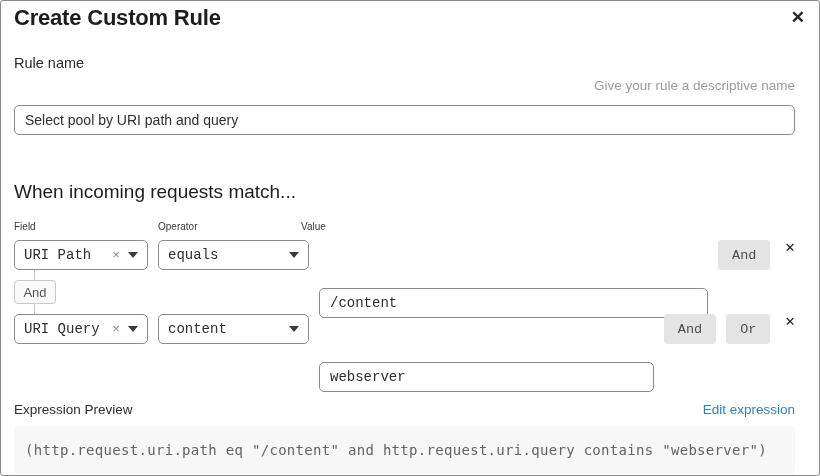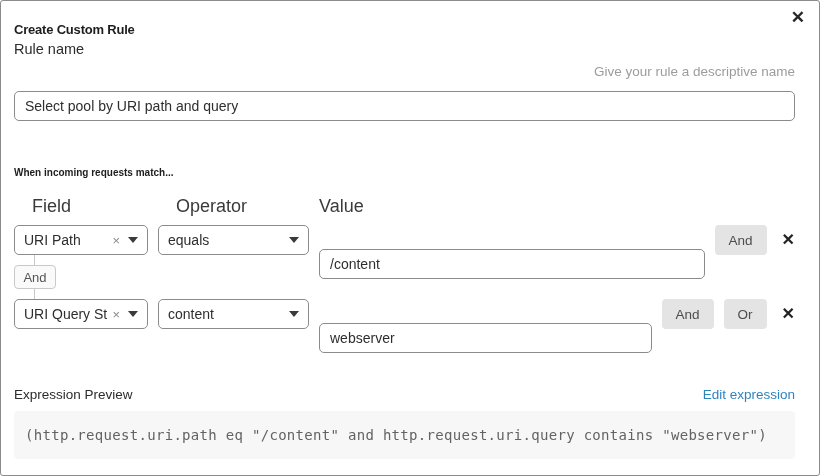--- a/index.html
+++ b/index.html
@@ -8,51 +8,51 @@
     width: 820px; height: 476px;
     font-family: "Liberation Sans", sans-serif;
     position: relative;
     border: 1px solid #8b8b8b;
     border-radius: 3px;
     padding: 0 24px 0 13px;
     overflow: hidden;
     color: #2e2e2e;
   }
   .dialog-title {
-    margin: 0; padding-top: 21px;
-    font-size: 13px; font-weight: 700; color: #1d1d1d;
+    margin: 0; padding-top: 4px;
+    font-size: 22px; font-weight: 700; color: #1d1d1d;
     letter-spacing: -0.2px;
   }
   .close-btn {
     position: absolute; top: 6px; right: 12px;
     font-size: 17px; font-weight: 700; color: #272727;
     cursor: pointer; line-height: 1;
     padding: 2px;
   }
-  .rule-label { margin-top: 4px; font-size: 14.5px; color: #2c2c2c; }
+  .rule-label { margin-top: 24px; font-size: 14.5px; color: #2c2c2c; }
   .rule-helper { margin-top: 7px; font-size: 13.5px; color: #9c9c9c; text-align: right; }
   .name-input {
     margin-top: 12px; width: 100%; height: 30px;
     border: 1px solid #8b8b8b; border-radius: 5px;
     font-size: 14px; color: #2e2e2e; padding: 12px 10px;
     font-family: inherit; outline: none; display: block;
   }
   .section-heading {
     margin-top: 46px;
-    font-size: 10px; font-weight: 700; color: #1d1d1d;
+    font-size: 19px; font-weight: 400; color: #1d1d1d;
   }
   .col-headers {
     display: flex; margin-top: 18px;
-    font-size: 18px; color: #3a3a3a; margin-left: 18px;
+    font-size: 10px; color: #3a3a3a;
   }
   .col-field { width: 144px; }
   .col-operator { width: 143px; }
   .cond-row {
-    display: flex; align-items: center; gap: 10px;
-    height: 30px; margin-top: 8px;
+    display: flex; align-items: flex-start; gap: 10px;
+    height: 30px; margin-top: 8px; font-family: Liberation Mono, monospace;
   }
   .select {
     height: 30px; border: 1px solid #8b8b8b; border-radius: 5px;
     display: flex; align-items: center; padding: 0 9px;
     font-size: 14px; color: #2e2e2e; background: #fff;
     cursor: pointer; flex-shrink: 0;
   }
   .select-field { width: 134px; }
   .select-operator { width: 151px; }
   .select .lbl { flex: 1; white-space: nowrap; overflow: hidden; }

